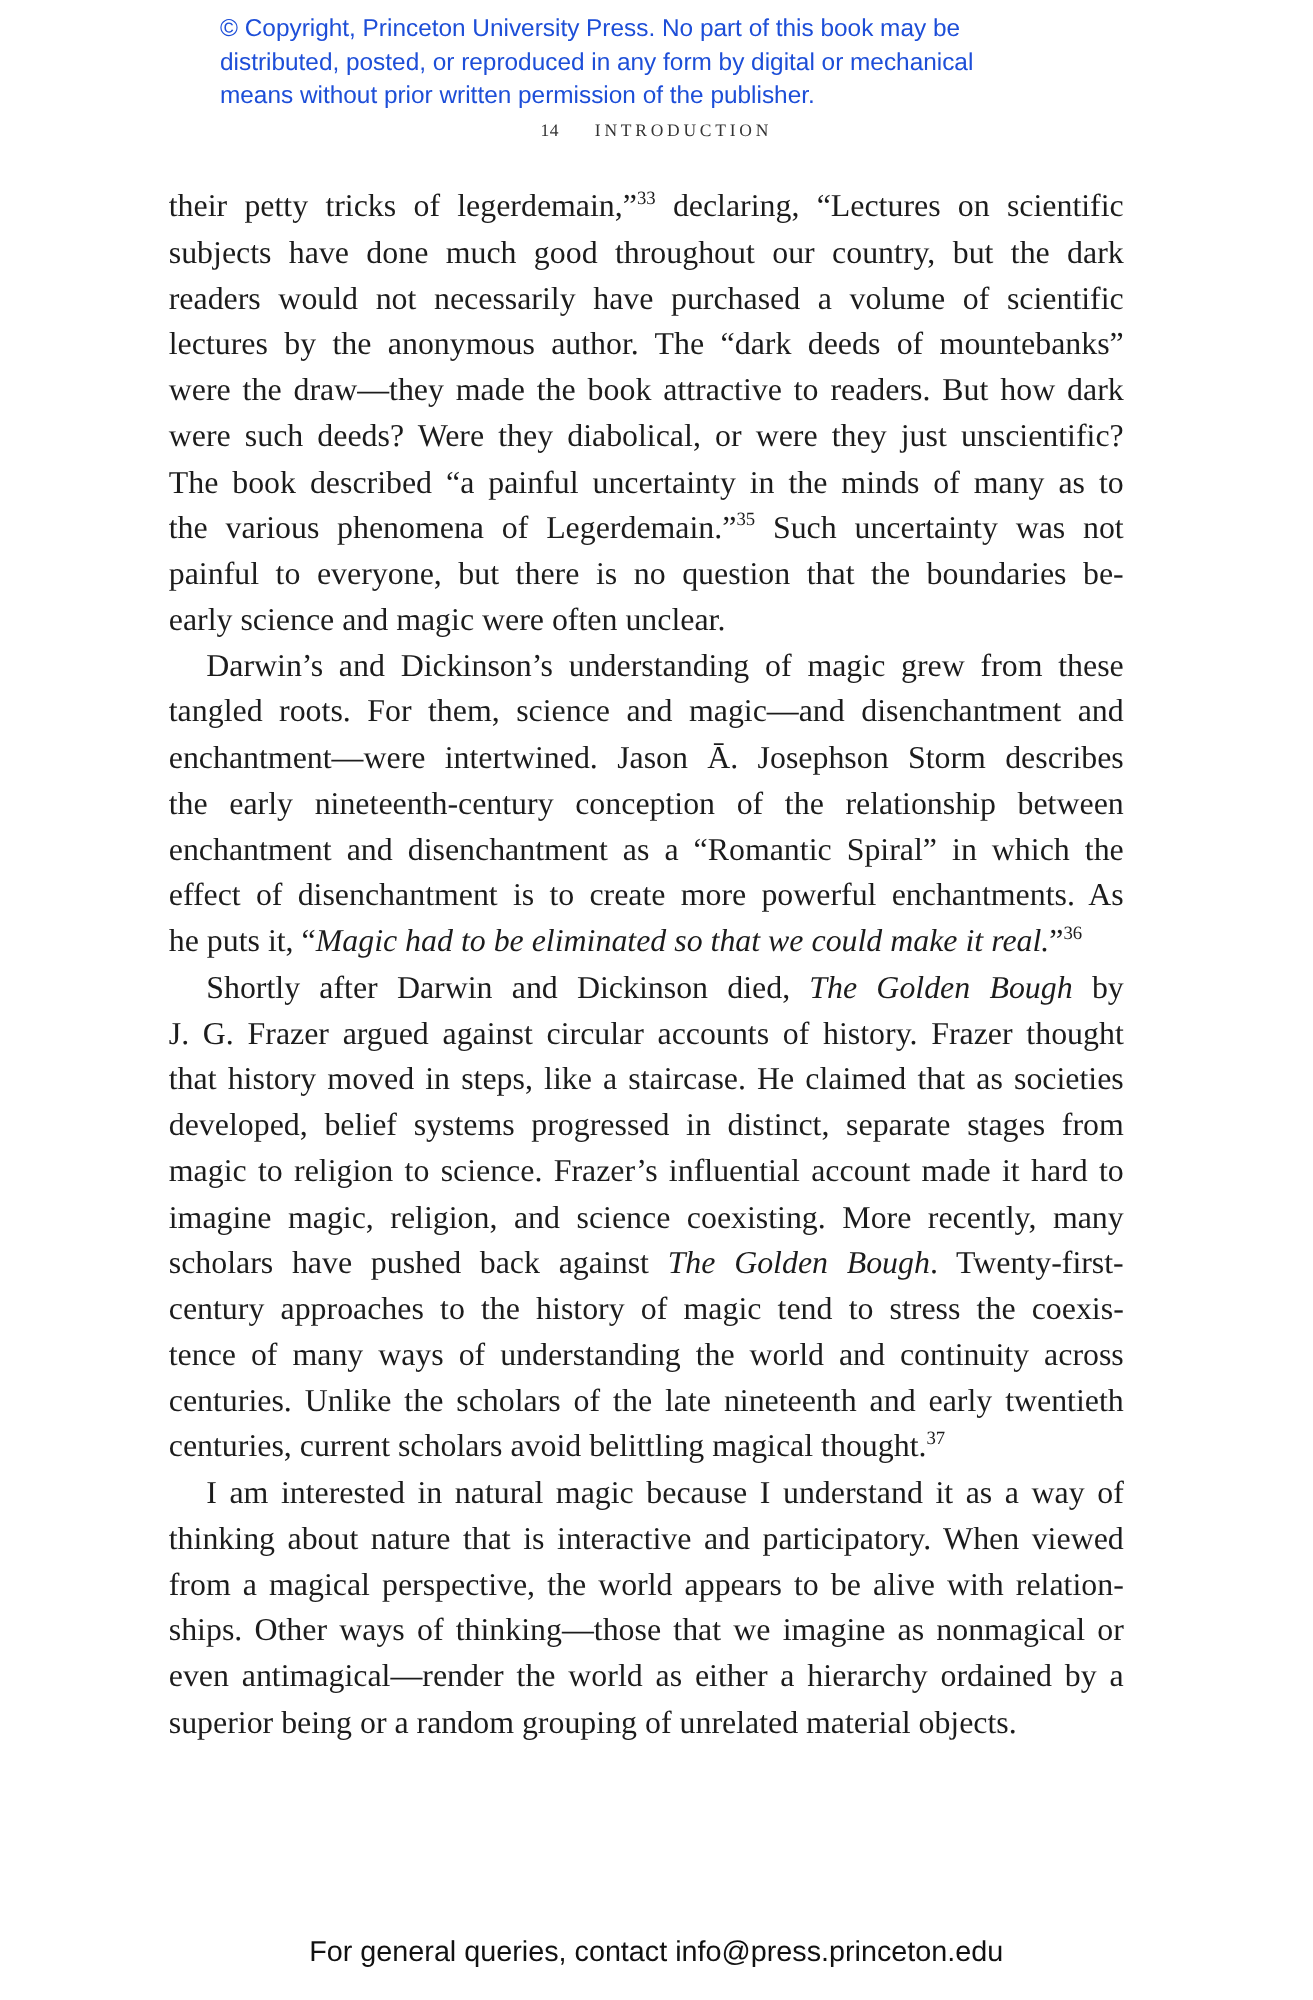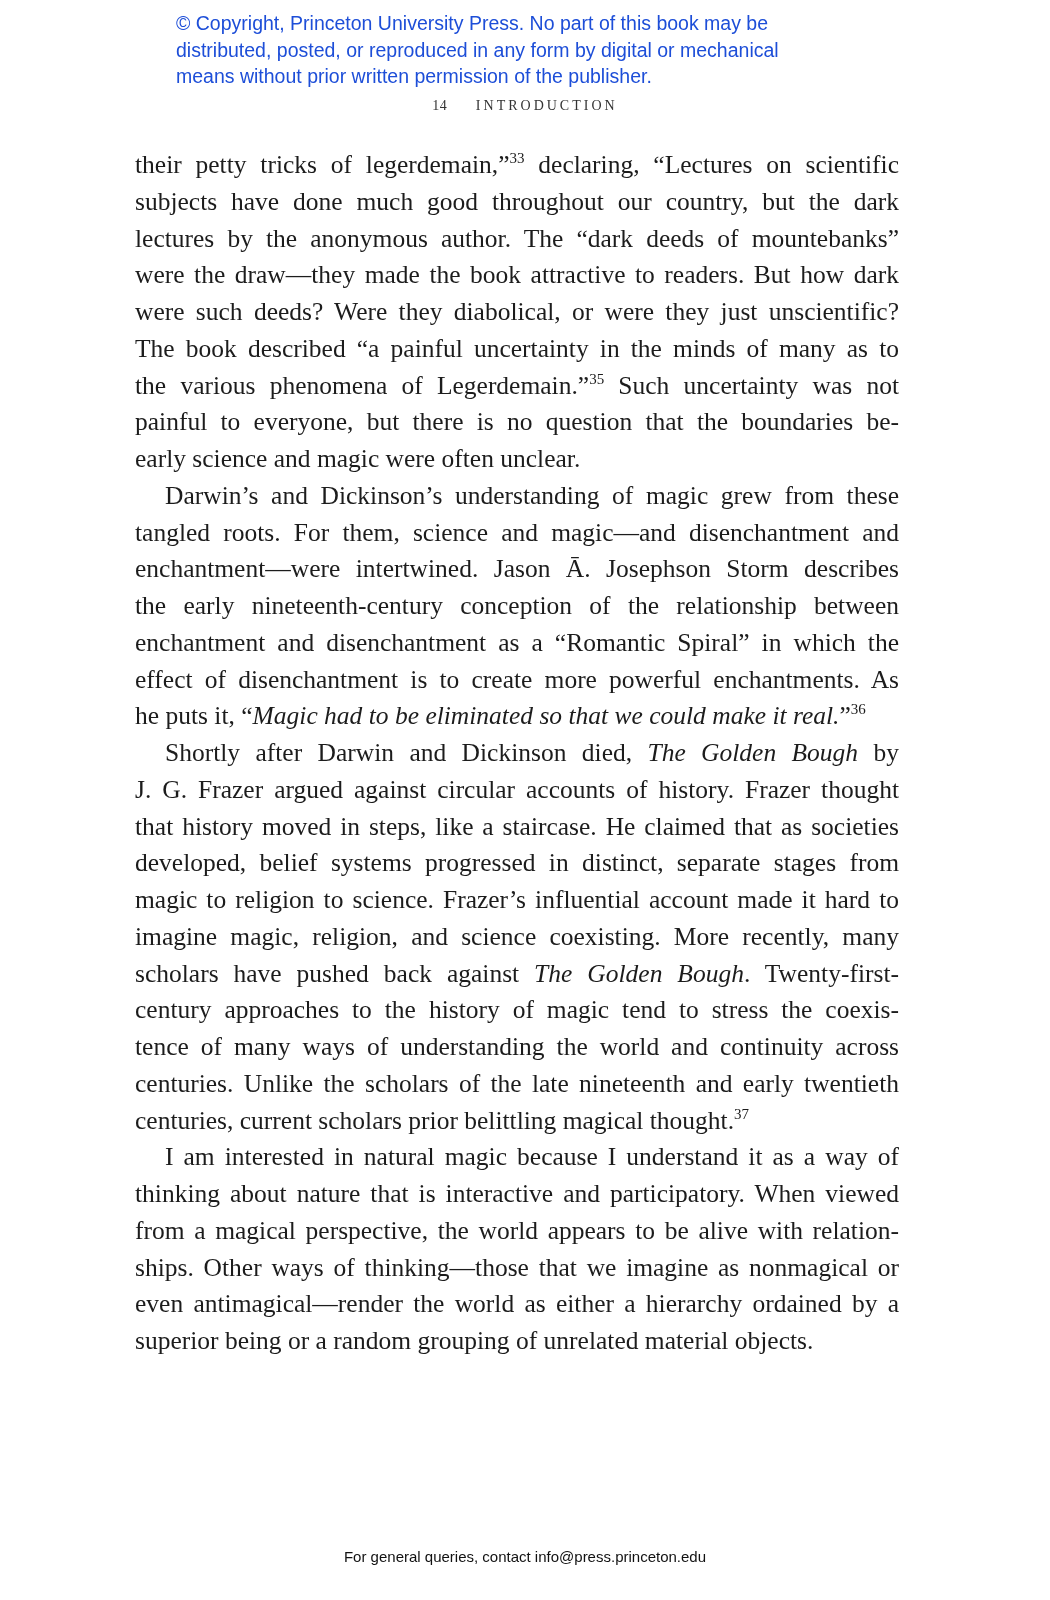--- a/index.html
+++ b/index.html
@@ -18,40 +18,41 @@
       position: absolute; left: 135px; top: 147px; width: 764px;
       font-family: Liberation Serif, serif; font-size: 25.5px; line-height: 36.75px; color: #1c1c1c;
     }
     .line { white-space: nowrap; text-align: justify; text-align-last: justify; height: 36.75px; overflow: visible; }
     .line.last { text-align-last: left; }
     .line.indent { padding-left: 30px; }
     sup { font-size: 15px; line-height: 0; vertical-align: 10px; }
     i { font-style: italic; }
     .footer {
       position: absolute; left: 0; width: 1050px; top: 1548px; text-align: center;
-      font-family: "Liberation Sans", sans-serif; font-size: 15px; color: #111;
+      font-family: "Liberation Sans", sans-serif; font-size: 23px; color: #111;
     }
   </style>
 </head>
 <body>
 
 <div class="copyright">
   <div>© Copyright, Princeton University Press. No part of this book may be</div>
   <div>distributed, posted, or reproduced in any form by digital or mechanical</div>
   <div>means without prior written permission of the publisher.</div>
 </div>
 
 <div class="running-head">
   <span class="pg">14</span>
   <span>INTRODUCTION</span>
 </div>
 
 <div class="body-text" id="body-text">
     <div class="line"><span>their petty tricks of legerdemain,”</span><sup>33</sup><span> declaring, “Lectures on scientific</span></div>
     <div class="line"><span>subjects have done much good throughout our country, but the dark</span></div>
+    <div class="line"><span>readers would not necessarily have purchased a volume of scientific</span></div>
     <div class="line"><span>lectures by the anonymous author. The “dark deeds of mountebanks”</span></div>
     <div class="line"><span>were the draw—they made the book attractive to readers. But how dark</span></div>
     <div class="line"><span>were such deeds? Were they diabolical, or were they just unscientific?</span></div>
     <div class="line"><span>The book described “a painful uncertainty in the minds of many as to</span></div>
     <div class="line"><span>the various phenomena of Legerdemain.”</span><sup>35</sup><span> Such uncertainty was not</span></div>
     <div class="line"><span>painful to everyone, but there is no question that the boundaries be-</span></div>
     <div class="line last"><span>early science and magic were often unclear.</span></div>
     <div class="line indent"><span>Darwin’s and Dickinson’s understanding of magic grew from these</span></div>
     <div class="line"><span>tangled roots. For them, science and magic—and disenchantment and</span></div>
     <div class="line"><span>enchantment—were intertwined. Jason Ā. Josephson Storm describes</span></div>
@@ -62,21 +63,21 @@
     <div class="line indent"><span>Shortly after Darwin and Dickinson died, </span><i>The Golden Bough</i><span> by</span></div>
     <div class="line"><span>J. G. Frazer argued against circular accounts of history. Frazer thought</span></div>
     <div class="line"><span>that history moved in steps, like a staircase. He claimed that as societies</span></div>
     <div class="line"><span>developed, belief systems progressed in distinct, separate stages from</span></div>
     <div class="line"><span>magic to religion to science. Frazer’s influential account made it hard to</span></div>
     <div class="line"><span>imagine magic, religion, and science coexisting. More recently, many</span></div>
     <div class="line"><span>scholars have pushed back against </span><i>The Golden Bough</i><span>. Twenty-first-</span></div>
     <div class="line"><span>century approaches to the history of magic tend to stress the coexis-</span></div>
     <div class="line"><span>tence of many ways of understanding the world and continuity across</span></div>
     <div class="line"><span>centuries. Unlike the scholars of the late nineteenth and early twentieth</span></div>
-    <div class="line last"><span>centuries, current scholars prior belittling magical thought.</span><sup>37</sup></div>
+    <div class="line last"><span>centuries, current scholars avoid belittling magical thought.</span><sup>37</sup></div>
     <div class="line indent"><span>I am interested in natural magic because I understand it as a way of</span></div>
     <div class="line"><span>thinking about nature that is interactive and participatory. When viewed</span></div>
     <div class="line"><span>from a magical perspective, the world appears to be alive with relation-</span></div>
     <div class="line"><span>ships. Other ways of thinking—those that we imagine as nonmagical or</span></div>
     <div class="line"><span>even antimagical—render the world as either a hierarchy ordained by a</span></div>
     <div class="line last"><span>superior being or a random grouping of unrelated material objects.</span></div>
   </div>
 
 <div class="footer">For general queries, contact info@press.princeton.edu</div>
 

